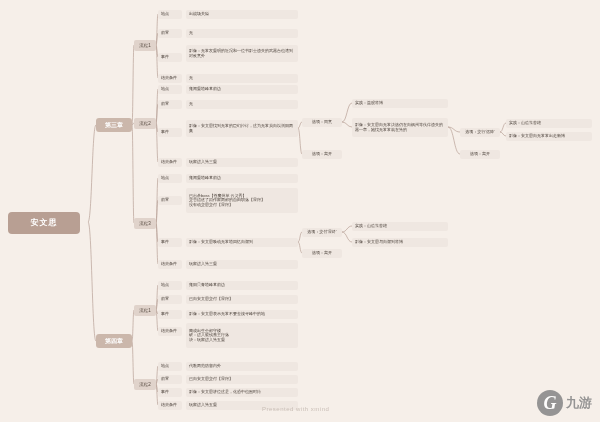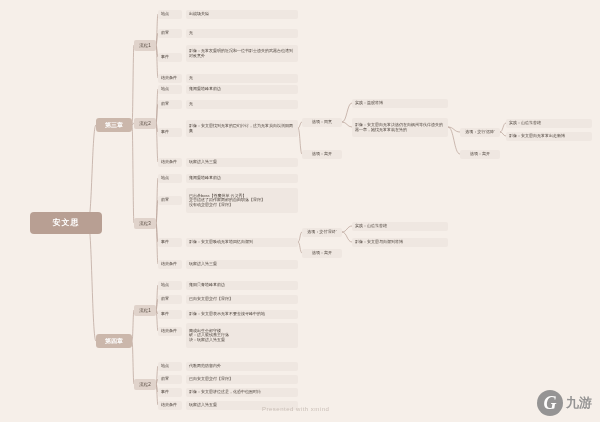--- a/index.html
+++ b/index.html
@@ -156,21 +156,21 @@
       <path d="M448,127 C454,127 454,132 460,132" fill="none" stroke="#b7a196" stroke-width="0.7"></path>
       <path d="M448,127 C454,127 454,154 460,154" fill="none" stroke="#b7a196" stroke-width="0.7"></path>
       <path d="M500,132 C503,132 503,123 506,123" fill="none" stroke="#b7a196" stroke-width="0.7"></path>
       <path d="M500,132 C503,132 503,136 506,136" fill="none" stroke="#b7a196" stroke-width="0.7"></path>
       <path d="M298,242 C300,242 300,232 302,232" fill="none" stroke="#b7a196" stroke-width="0.7"></path>
       <path d="M298,242 C300,242 300,253 302,253" fill="none" stroke="#b7a196" stroke-width="0.7"></path>
       <path d="M342,232 C347,232 347,226 352,226" fill="none" stroke="#b7a196" stroke-width="0.7"></path>
       <path d="M342,232 C347,232 347,242 352,242" fill="none" stroke="#b7a196" stroke-width="0.7"></path>
     </svg>
 
-  <div class="node root" id="node-root" style="left:30px; top:212px; width:72px; height:22px;">安文思</div>
+  <div class="node root" id="node-root" style="left:8px; top:212px; width:72px; height:22px;">安文思</div>
 
   <div id="nodes-layer">
       <div class="node lvl1" style="left: 96px; top: 118px; width: 36px; height: 14px;">
         <span style="white-space: pre-line;">第三章</span>
       </div>
       <div class="node lvl1" style="left: 96px; top: 334px; width: 36px; height: 14px;">
         <span style="white-space: pre-line;">第四章</span>
       </div>
       <div class="node lvl2" style="left: 134px; top: 40px; width: 22px; height: 11px;">
         <span style="white-space: pre-line;">流程1</span>

